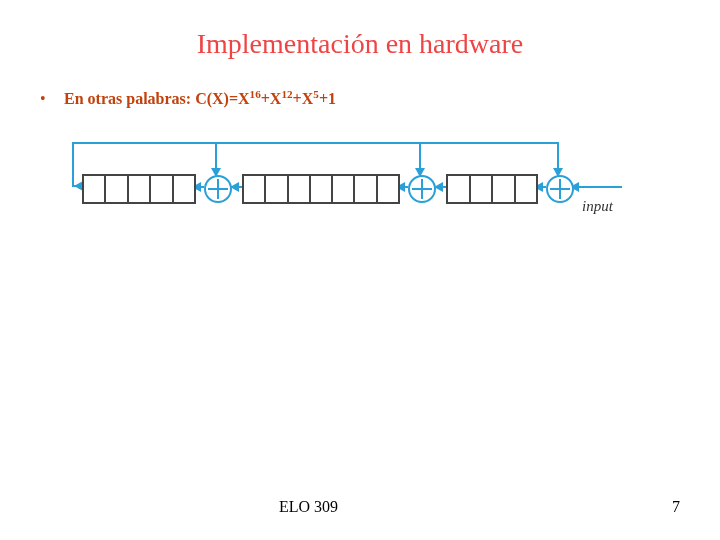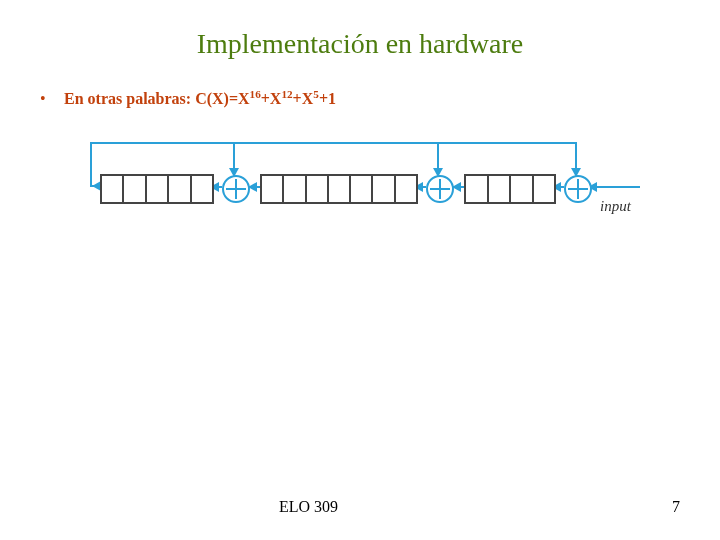--- a/index.html
+++ b/index.html
@@ -12,21 +12,21 @@
     color: #000;
     position: relative;
   }
   .title {
     position: absolute;
     top: 28px;
     left: 0;
     width: 720px;
     text-align: center;
     font-size: 28px;
-    color: #4d7c0f;
+    color: #ef4444;
   }
   .bullet-row {
     position: absolute;
     top: 88px;
     left: 40px;
     font-size: 16px;
     color: #c2410c;
   }
   .bullet-dot {
     display: inline-block;
@@ -47,21 +47,21 @@
   }
   .footer-right {
     position: absolute;
     bottom: 24px;
     right: 40px;
     font-size: 16px;
   }
   .diagram {
     position: absolute;
     top: 120px;
-    left: 70px;
+    left: 52px;
     width: 600px;
     height: 110px;
     text-align: right;
   }
   
   .reg {
     position: absolute;
     top: 54px;
     height: 26px;
     border: 2px solid #444;

